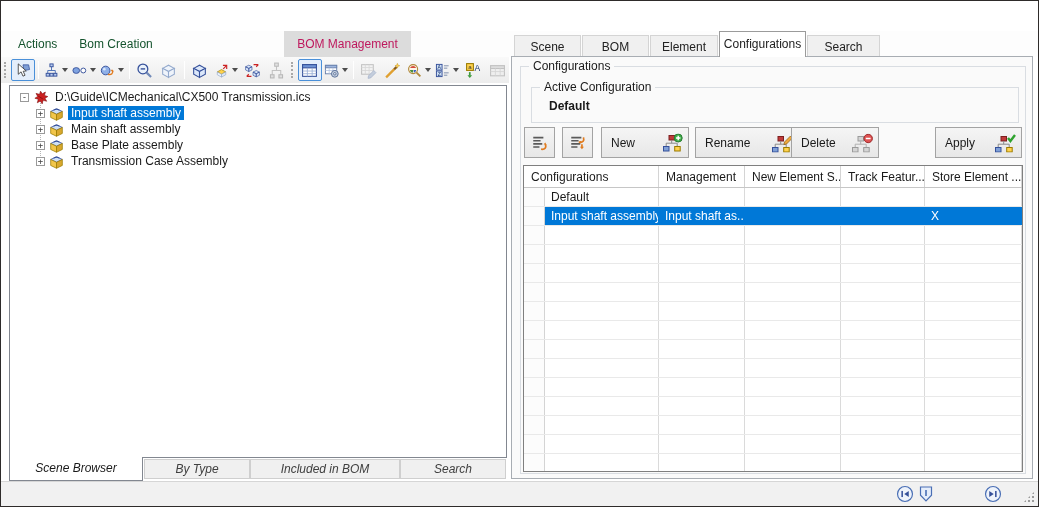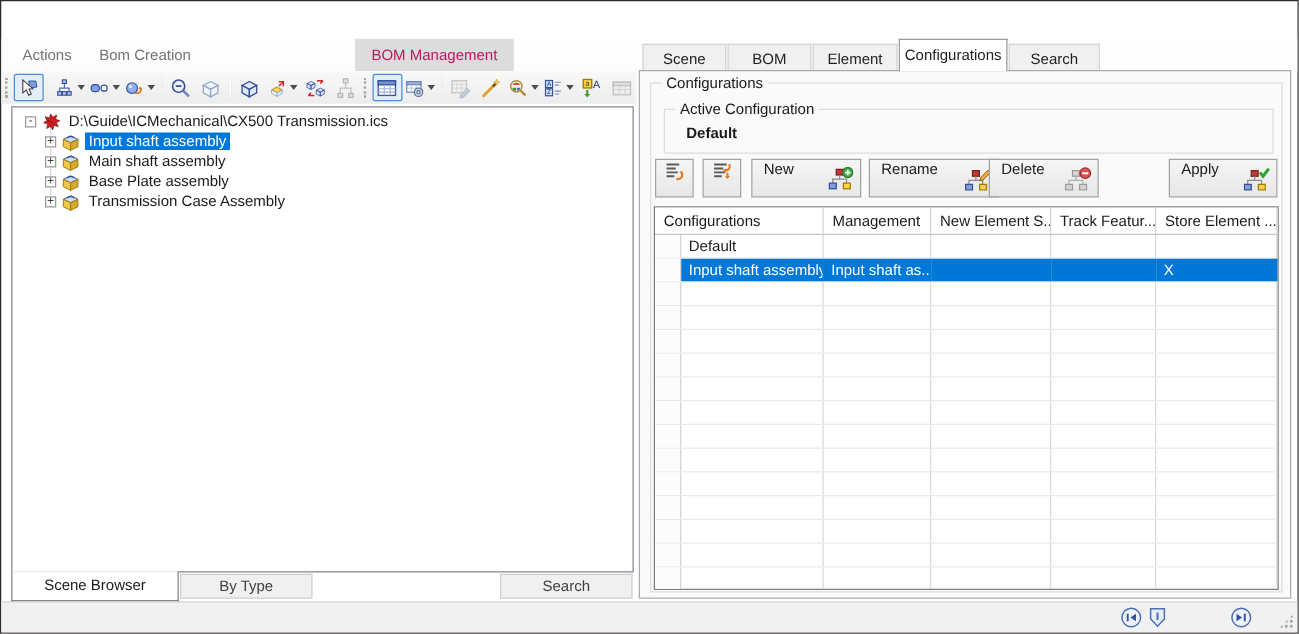--- a/index.html
+++ b/index.html
@@ -11,21 +11,21 @@
   #app-icon{width:16px;height:16px;margin:0 8px 0 10px;}
   #title-text{color:#fff;font-size:13px;}
   #win-controls{position:absolute;right:0;top:0;height:30px;display:flex;}
   .win-btn{width:46px;height:30px;display:flex;align-items:center;justify-content:center;color:#fff;}
   .win-btn .bar{width:11px;height:1px;background:#fff;}
   .win-btn .sq{width:10px;height:10px;border:1px solid #8a8785;}
   .win-btn.close{font-size:13px;}
   
   #menubar{position:absolute;left:0;top:30px;width:100%;height:26px;background:#fdfdfd;}
   #menu-items{position:absolute;left:6px;top:0;height:26px;display:flex;}
-  .menu-item{padding:0 11px;line-height:26px;color:#737373;}
+  .menu-item{padding:0 11px;line-height:26px;color:#14532d;}
   #bom-tab{position:absolute;left:283px;top:0;width:127px;height:26px;background:#dcdcdc;
     text-align:center;line-height:26px;color:#be185d;}
   
   #right-tabs{position:absolute;left:513px;top:3px;height:23px;display:flex;align-items:flex-end;}
   .rtab{height:22px;line-height:22px;text-align:center;background:#f0f0f0;border:1px solid #d4d4d4;border-bottom:none;margin-right:1px;color:#222;}
   .rtab.active{height:26px;line-height:25px;background:#fff;border:1px solid #9b9b9b;border-bottom:none;position:relative;z-index:5;margin-top:-3px;}
   
   #toolbar{position:absolute;left:0;top:56px;width:508px;height:26px;background:linear-gradient(#f9f9f9,#ececec);display:flex;align-items:center;}
   .tb-grip{width:4px;height:16px;border-left:2px dotted #a8a8a8;margin:0 3px 0 3px;}
   .tb-sep{width:1px;height:18px;background:#c2c2c2;border-right:1px solid #fff;margin:0 3px;}
@@ -39,33 +39,33 @@
   #tree{position:relative;padding:3px 0 0 0;}
   .trow{display:flex;align-items:center;height:16px;white-space:nowrap;}
   .trow.root{padding-left:10px;}
   .trow.child{padding-left:26px;}
   .expander{width:9px;height:9px;border:1px solid #9a9a9a;background:#fff;font-size:9px;line-height:7px;text-align:center;color:#444;margin-right:4px;flex:0 0 9px;font-family:"DejaVu Sans Mono",monospace;position:relative;z-index:2;}
   .ticon{width:15px;height:15px;margin-right:4px;flex:0 0 15px;position:relative;z-index:2;}
   .tlabel{padding:0 3px;line-height:14px;}
   .tlabel.sel{background:#0078d7;color:#fff;}
   #tree .dotline{position:absolute;left:30px;top:14px;width:1px;border-left:1px dotted #b5b5b5;z-index:1;}
   
-  #left-tabs{position:absolute;left:8px;top:456px;width:498px;height:25px;}
+  #left-tabs{position:absolute;left:8px;top:456px;width:498px;height:25px;font-style:italic;}
   .ltab{position:absolute;text-align:center;}
   .ltab.active{background:#fff;border:1px solid #828790;border-top:none;height:24px;line-height:22px;top:0;z-index:3;}
   .ltab.idle{background:#f0f0f0;border:1px solid #cfcfcf;height:20px;line-height:18px;top:2px;color:#404040;}
   
   #right-panel{position:absolute;left:510px;top:55px;width:522px;height:423px;background:#fafafa;border:1px solid #a8adb3;}
   .groupbox{position:absolute;border:1px solid #d9dde2;}
   .grouplabel{position:absolute;top:-8px;left:8px;background:#fafafa;padding:0 4px;color:#1a1a1a;}
   #outer-group{left:8px;top:9px;width:506px;height:408px;}
   #inner-group{left:10px;top:20px;width:488px;height:36px;}
   #active-config-value{position:absolute;left:17px;top:11px;font-weight:bold;}
   
-  .cfg-btn{position:absolute;top:60px;height:31px;background:linear-gradient(#f5f5f5,#e7e7e7);border:1px solid #a3a3a3;display:flex;}
+  .cfg-btn{position:absolute;top:60px;height:31px;background:linear-gradient(#f5f5f5,#e7e7e7);border:1px solid #a3a3a3;display:flex;align-items:center;}
   .cfg-btn .lbl{padding-left:9px;}
   .cfg-btn svg{position:absolute;right:5px;top:50%;transform:translateY(-50%);width:21px;height:19px;}
   .cfg-btn.iconly{justify-content:center;}
   .cfg-btn.iconly svg{position:static;transform:none;width:18px;height:18px;}
   
   #grid{position:absolute;left:2px;top:98px;width:500px;height:307px;background:#fff;border:1px solid #7f7f7f;overflow:hidden;}
   .g-head{display:flex;height:22px;border-bottom:1px solid #c6c6c6;background:#fff;}
   .g-hcell{padding:4px 0 0 7px;border-right:1px solid #d4d4d4;color:#1a1a1a;white-space:nowrap;overflow:hidden;}
   .g-row{display:flex;height:19px;border-bottom:1px solid #e9e9e9;}
   .g-rowhdr{width:21px;flex:0 0 21px;background:#fcfcfc;border-right:1px solid #d4d4d4;}
@@ -316,20 +316,21 @@
               <path d="M4.8 4.6c2-1.3 4.6-1.3 6.4 0" stroke="#35509a" fill="none" stroke-width="1.1"></path>
             </svg></span>
           <span class="tlabel">Transmission Case Assembly</span>
         </div>
       </div>
   </div>
 
   <div id="left-tabs">
       <div class="ltab active" style="left: 0px; width: 134px;">Scene Browser</div>
       <div class="ltab idle" style="left: 135px; width: 106px;">By Type</div>
+      <div class="ltab idle" style="left: 241px; width: 150px;">Included in BOM</div>
       <div class="ltab idle" style="left: 391px; width: 106px;">Search</div>
     </div>
 
   <div id="right-panel">
     <div class="groupbox" id="outer-group">
       <span class="grouplabel">Configurations</span>
       <div class="groupbox" id="inner-group">
         <span class="grouplabel">Active Configuration</span>
         <span id="active-config-value">Default</span>
       </div>

